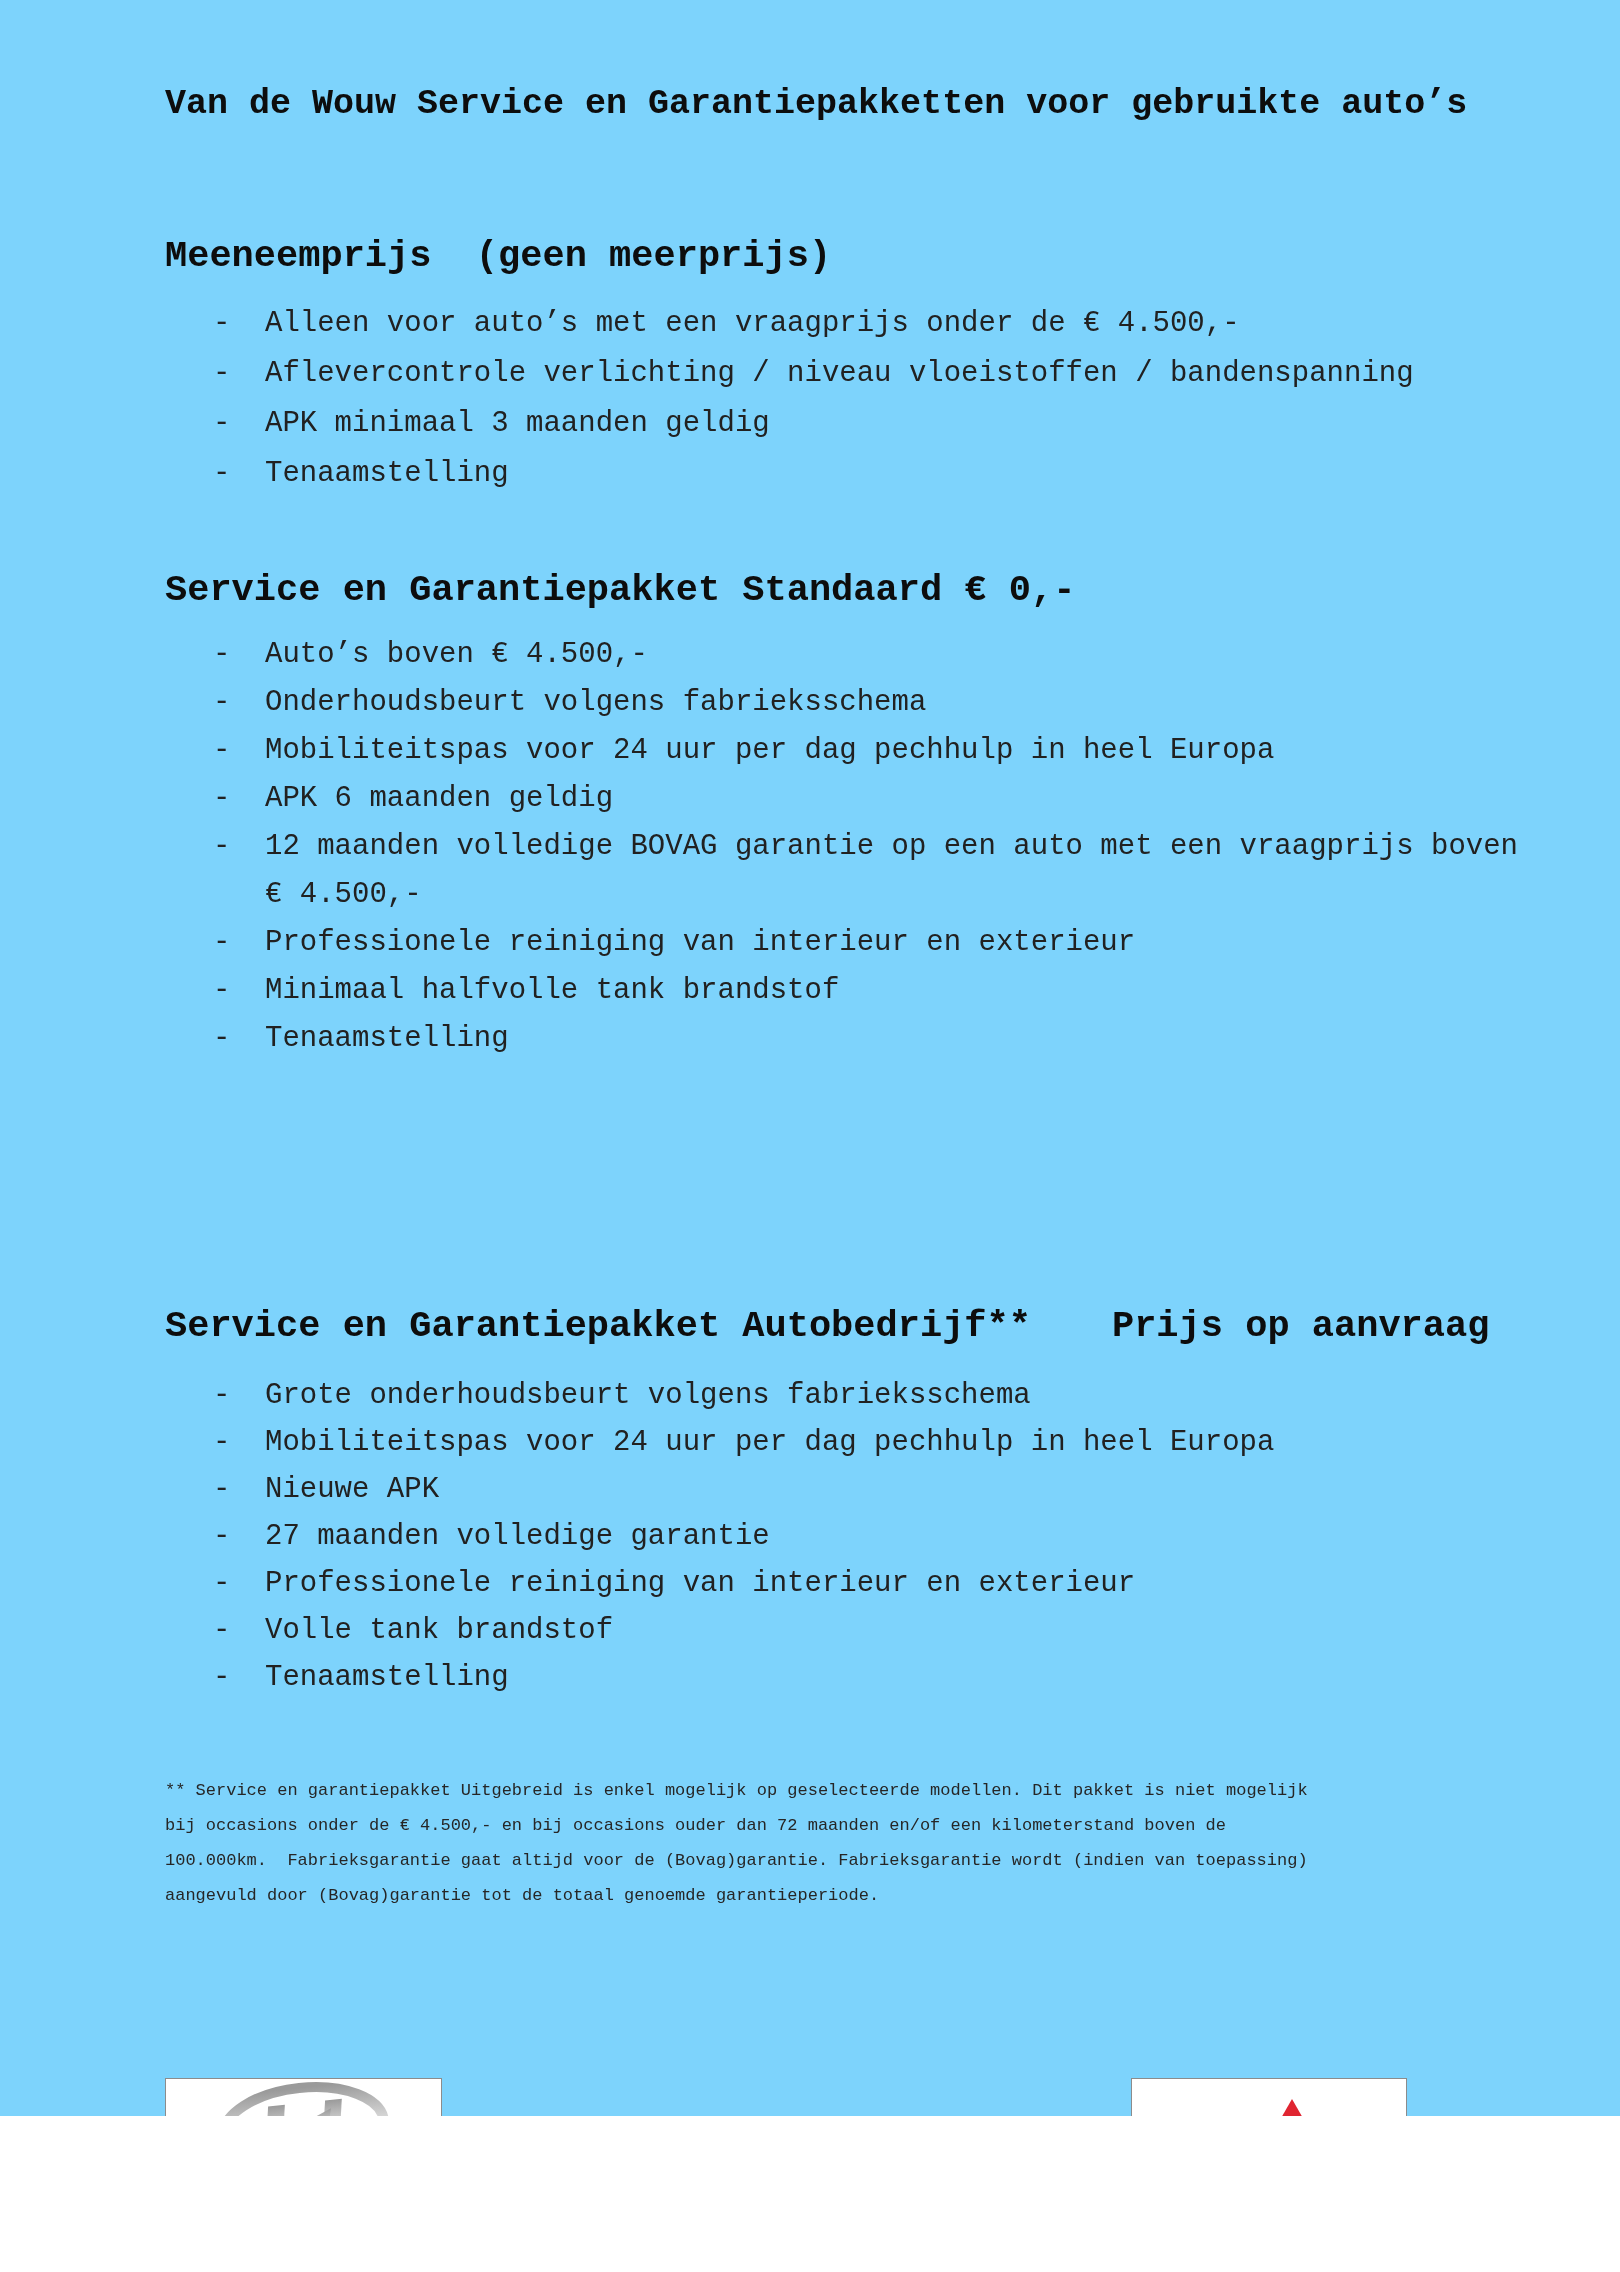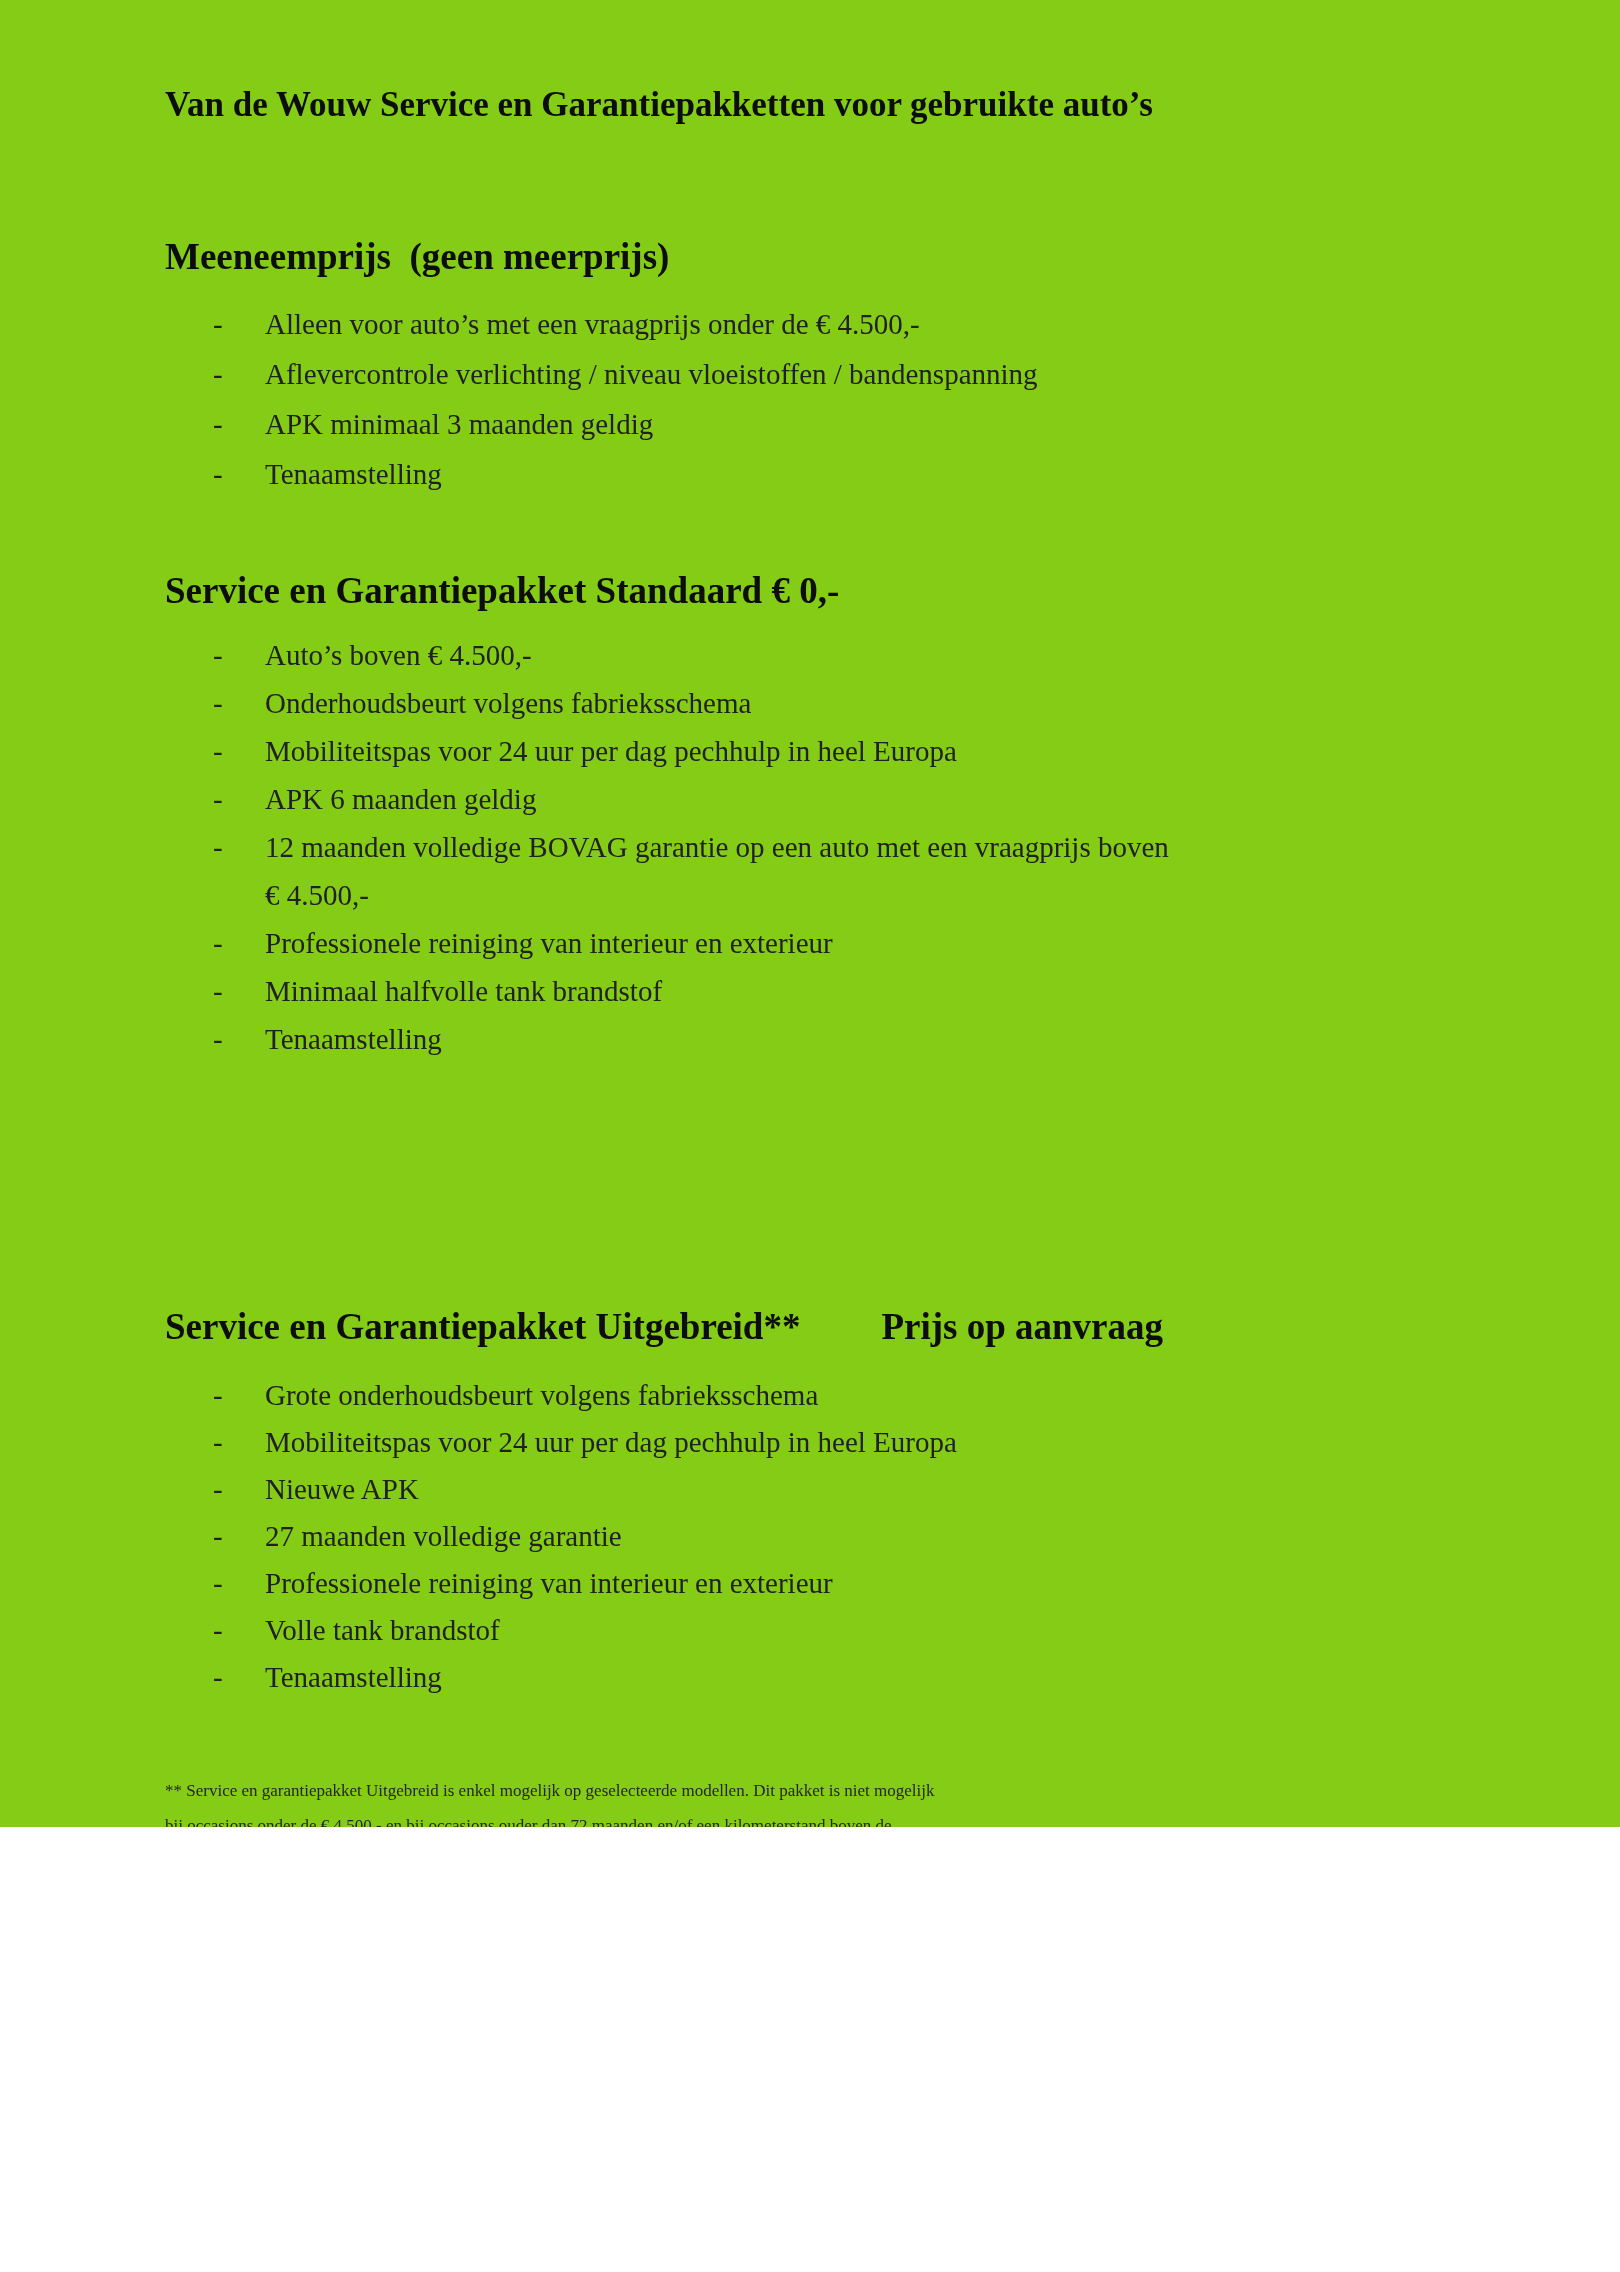--- a/index.html
+++ b/index.html
@@ -1,21 +1,21 @@
 <!DOCTYPE html>
 <html style="font-size:13.5px"><head>
 <meta charset="utf-8">
 <style>
   html, body { margin: 0; padding: 0; background: #ffffff; }
   .page {
     position: relative;
     width: 1621px;
-    height: 1827px;
-    background: #84cc16;
-    font-family: Liberation Serif, serif;
+    height: 2116px;
+    background: #7dd3fc;
+    font-family: Liberation Mono, monospace;
     color: #212121;
     overflow: hidden;
   }
   .abs { position: absolute; left: 165px; }
 
   .title {
     top: 84px;
     font-size: 35px;
     font-weight: bold;
     color: #0d0d0d;
@@ -166,21 +166,21 @@
         <span class="it">Minimaal halfvolle tank brandstof</span>
       </li>
     <li>
         <span class="dash">-</span>
         <span class="it">Tenaamstelling</span>
       </li>
   </ul>
 
 
   <div class="abs heading h-uitgebreid">
-    <span>Service en Garantiepakket Uitgebreid**</span>
+    <span>Service en Garantiepakket Autobedrijf**</span>
     <span>Prijs op aanvraag</span>
   </div>
 
   <ul class="abs bullets list-uitgebreid">
     <li>
         <span class="dash">-</span>
         <span class="it">Grote onderhoudsbeurt volgens fabrieksschema</span>
       </li>
     <li>
         <span class="dash">-</span>

